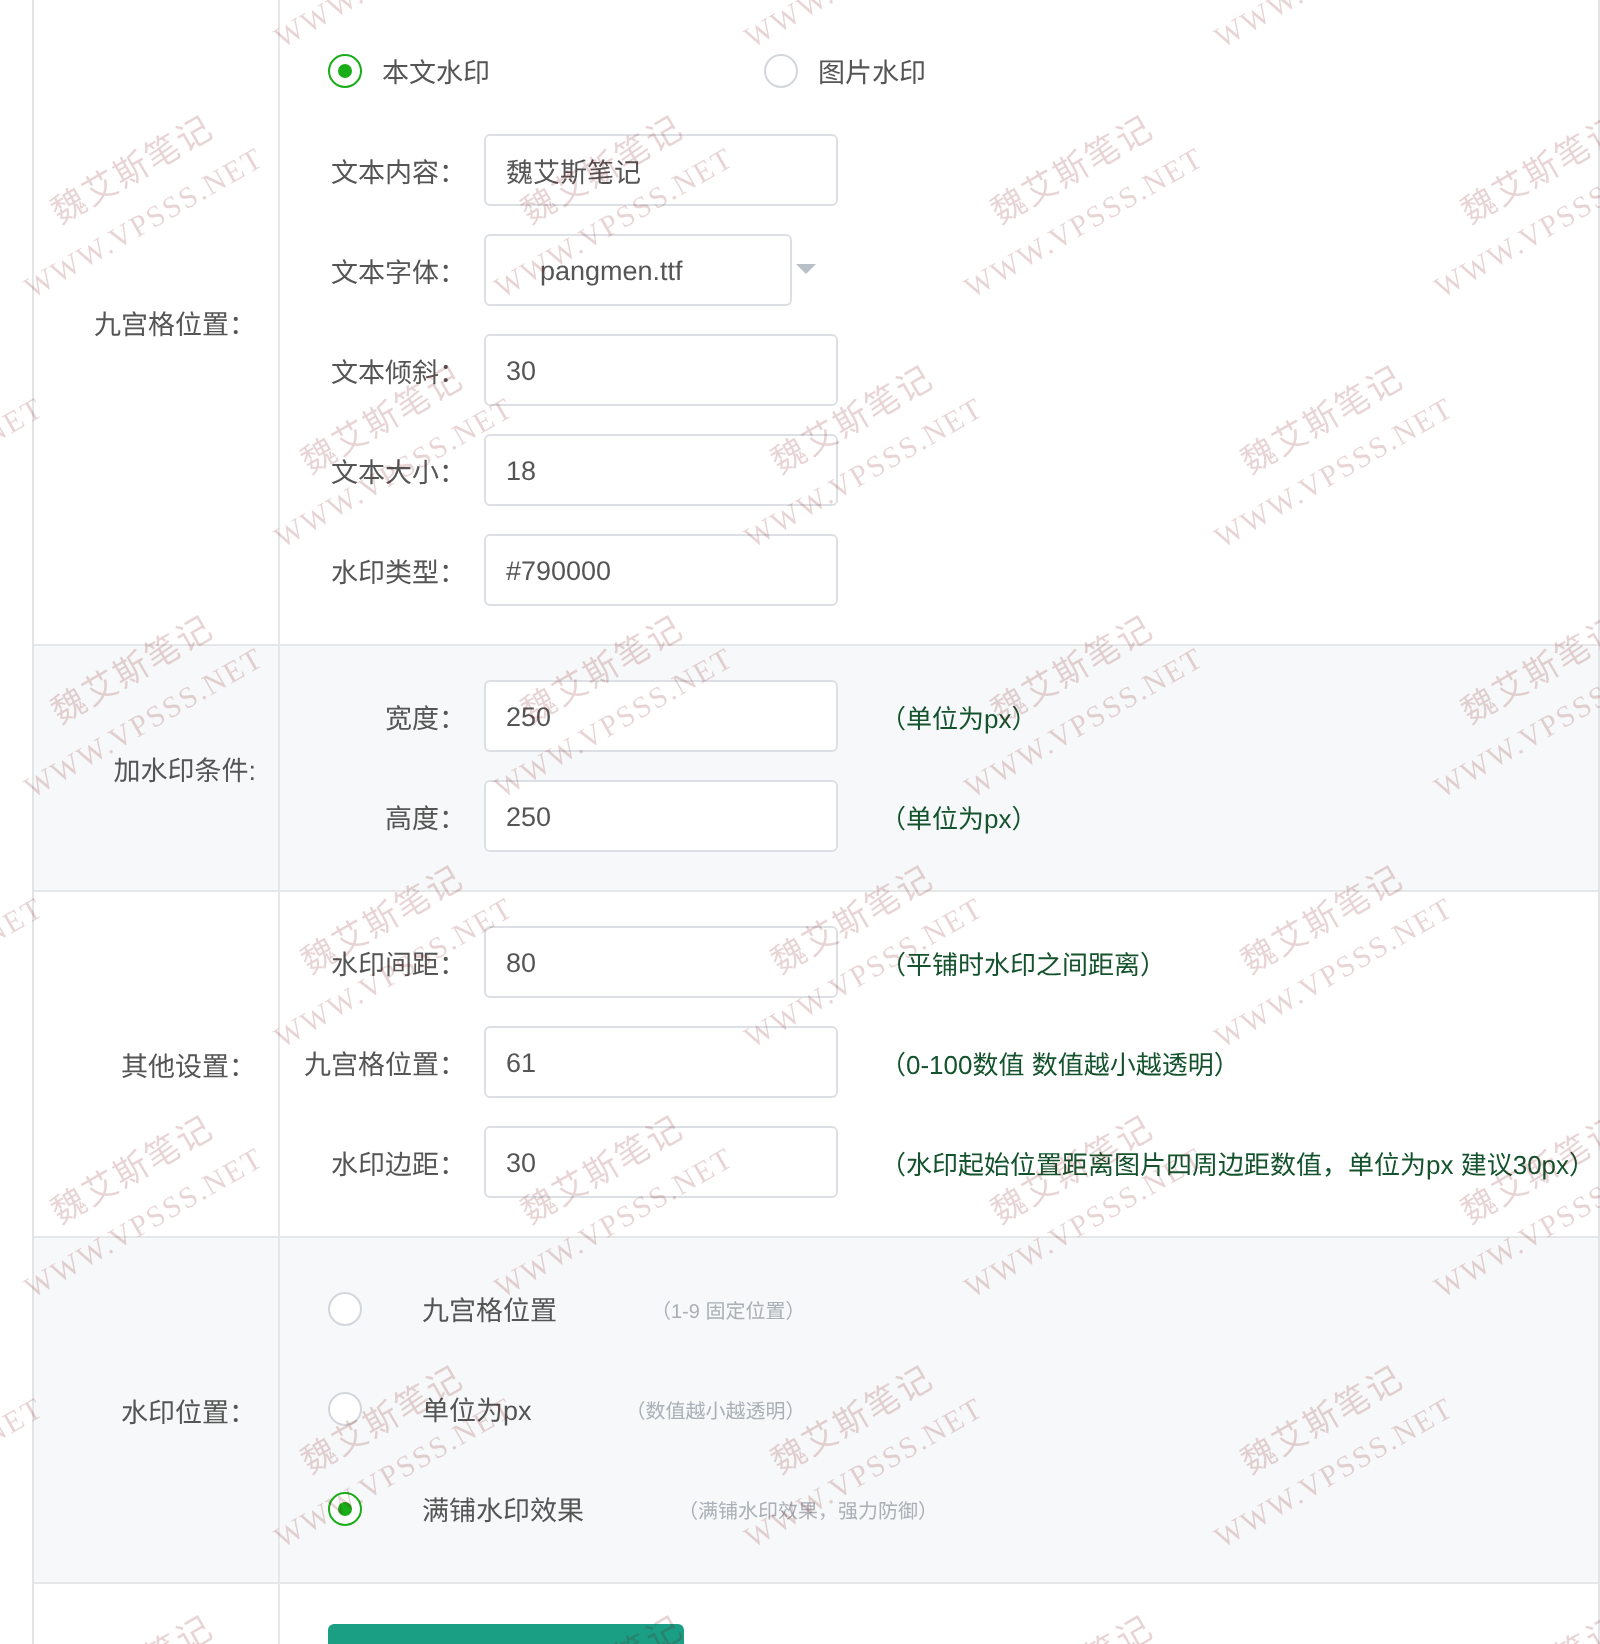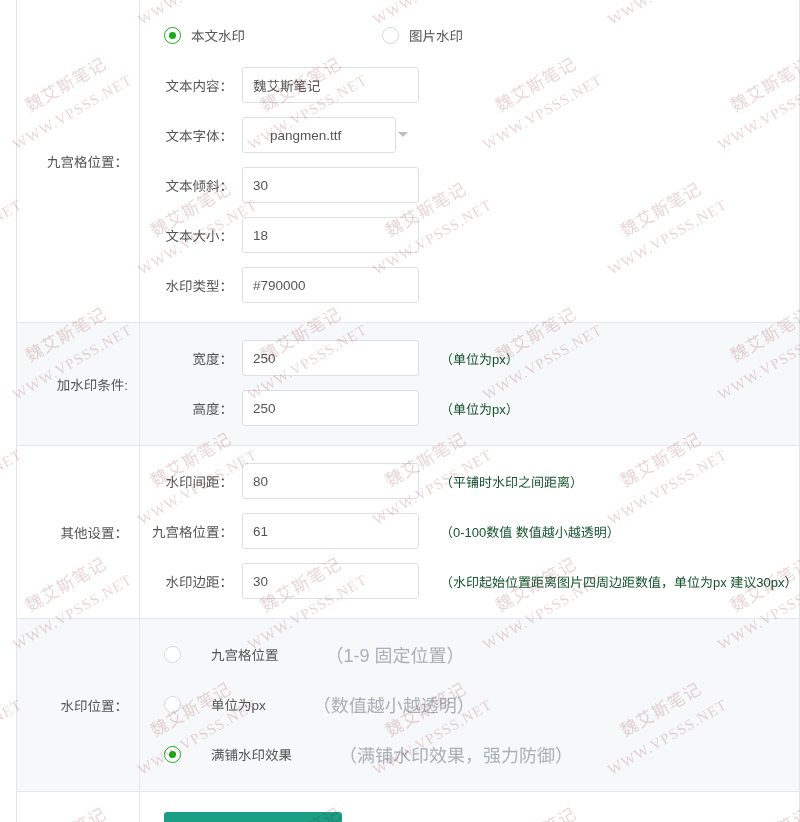--- a/index.html
+++ b/index.html
@@ -170,21 +170,21 @@
   .pos-row {
     display: flex;
     align-items: center;
     height: 50px;
     padding-left: 24px;
     gap: 20px;
   }
   .pos-hint {
     margin-left: 27px;
     color: #a9b0b7;
-    font-size: 18px;
+    font-size: 10px;
     white-space: nowrap;
   }
   .save-row {
     padding: 20px 0 22px 24px;
   }
   .save-button {
     display: inline-block;
     background: #1a9e84;
     color: #fff;
     border: none;

